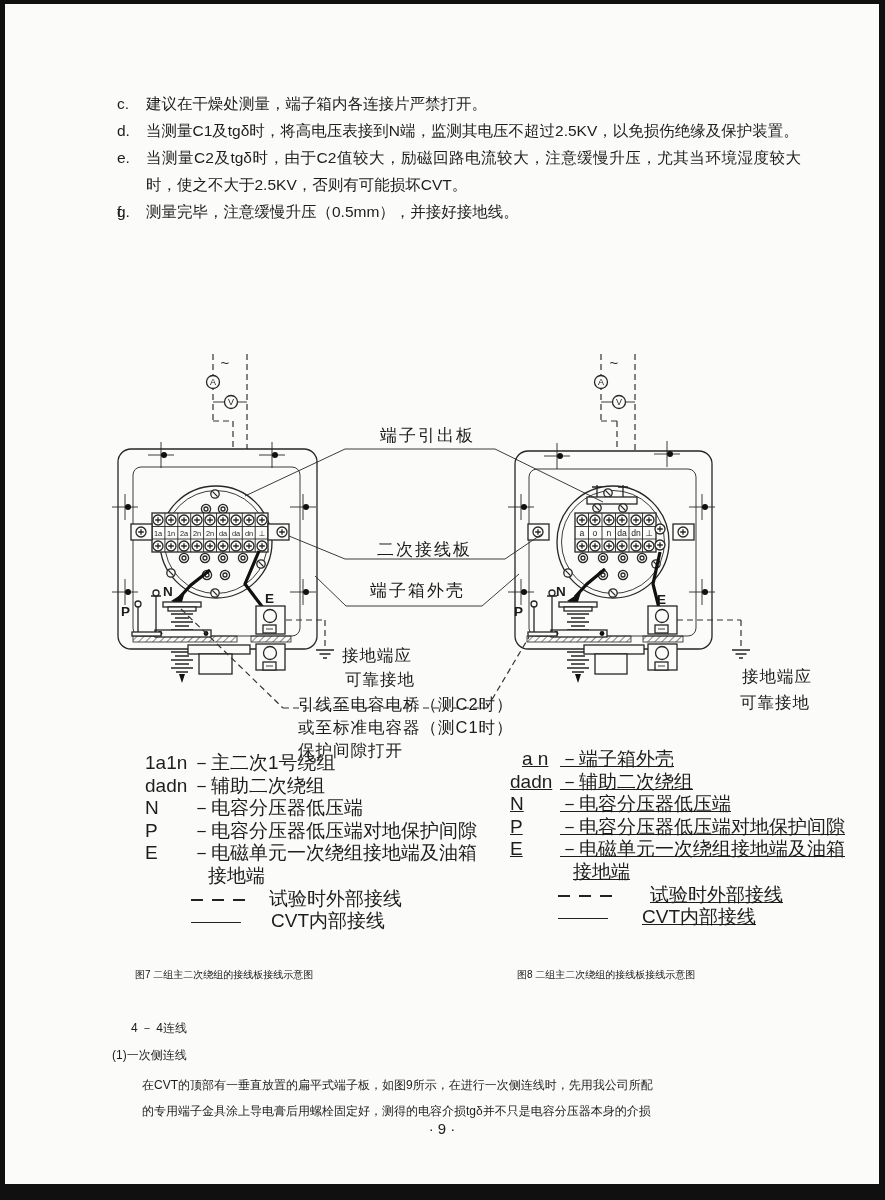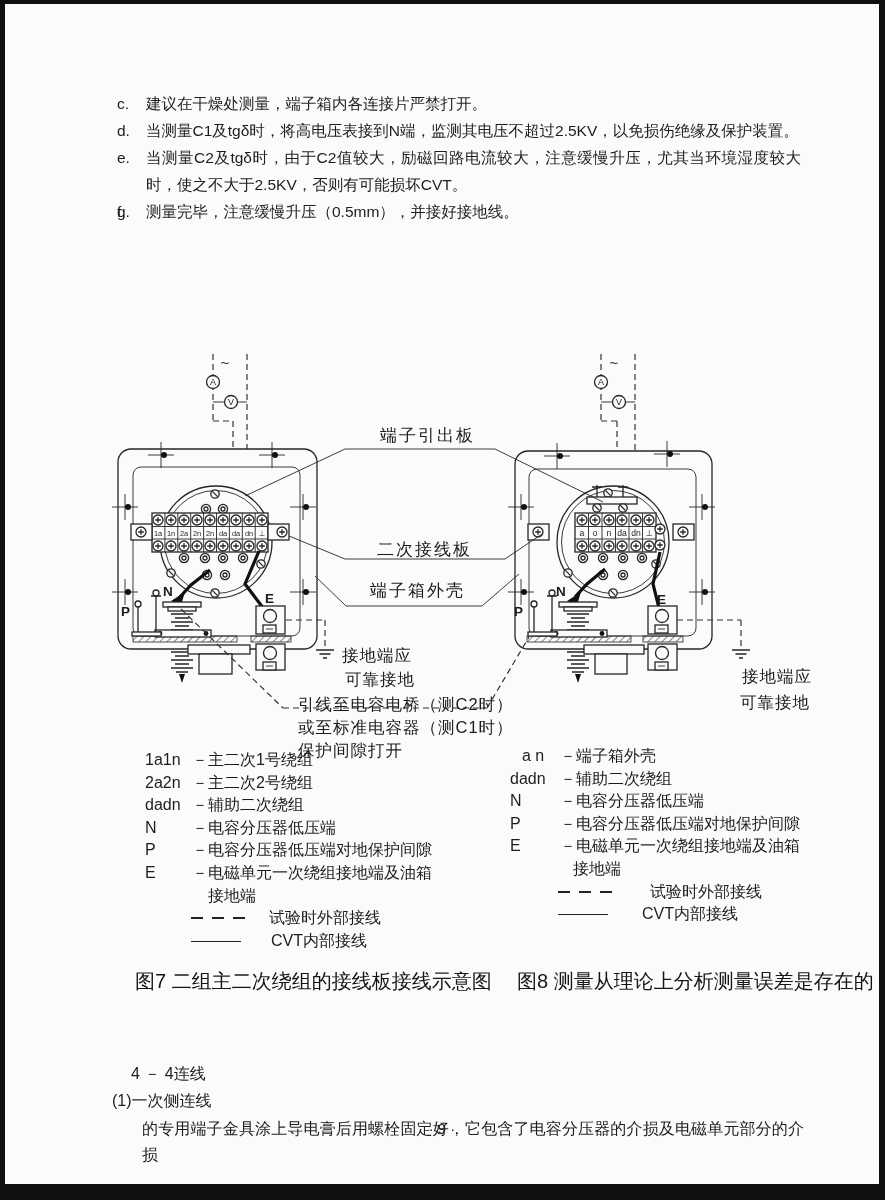--- a/index.html
+++ b/index.html
@@ -21,29 +21,29 @@
   .thick{stroke:#111;fill:none;stroke-width:3.2px;}
   .fb{fill:#111;stroke:none;}
   .dtx{fill:#1b1b1b;}
   .cjk{font-size:17px;letter-spacing:2px;}
   .cjk2{font-size:16.5px;letter-spacing:1px;}
   .ltr{font-size:13.5px;font-weight:bold;}
   .met{font-size:9px;}
   .tl{font-size:7.4px;}
   .tr{font-size:8.6px;}
   
-  .legend{position:absolute;font-size:16px;color:#1d1d1d;}
+  .legend{position:absolute;font-size:19px;color:#1d1d1d;}
   .lrow{height:22.6px;display:flex;align-items:baseline;}
   .term{display:inline-block;width:47px;}
   .cont{padding-left:63px;}
   .samp-dash{display:inline-block;width:54px;height:2px;margin-right:24px;position:relative;top:-4px;
     background:repeating-linear-gradient(90deg,#222 0 12px,transparent 12px 21px);}
   .samp-solid{display:inline-block;width:50px;border-top:1.6px solid #222;margin-right:30px;position:relative;top:-4px;}
-  .caption{position:absolute;font-size:20px;color:#151515;}
-  .sect{position:absolute;font-size:16px;color:#1d1d1d;margin-top:44px;}
+  .caption{position:absolute;font-size:10px;color:#151515;}
+  .sect{position:absolute;font-size:12px;color:#1d1d1d;}
   #pageno{position:absolute;left:0;top:1116px;width:100%;text-align:center;font-size:15px;}
 </style>
 </head>
 <body>
 
 <div id="page">
 
   <div id="notes">
     <div class="note">
       <span class="mk">c.</span>
@@ -321,24 +321,20 @@
       <text class="dtx cjk2" x="293" y="752">保护间隙打开</text>
     </g>
   </svg>
 
   <div class="legend" style="left:140px;top:746px;">
     <div class="lrow">
         <span class="term">1a1n</span>
         <span>－主二次1号绕组</span>
       </div>
     <div class="lrow">
-        <span class="term">2a2n</span>
-        <span>－主二次2号绕组</span>
-      </div>
-    <div class="lrow">
         <span class="term">dadn</span>
         <span>－辅助二次绕组</span>
       </div>
     <div class="lrow">
         <span class="term">N</span>
         <span>－电容分压器低压端</span>
       </div>
     <div class="lrow">
         <span class="term">P</span>
         <span>－电容分压器低压端对地保护间隙</span>
@@ -351,21 +347,21 @@
     <div class="lrow" style="padding-left:46px;">
         <span class="samp-dash"></span>
         <span>试验时外部接线</span>
       </div>
     <div class="lrow" style="padding-left:46px;">
         <span class="samp-solid"></span>
         <span>CVT内部接线</span>
       </div>
   </div>
 
-  <div class="legend" style="left:505px;top:742px;">
+  <div class="legend" style="left:505px;top:742px;text-decoration:underline;">
     <div class="lrow">
         <span class="term" style="width:50px;padding-left:12px;box-sizing:border-box;">a n</span>
         <span>－端子箱外壳</span>
       </div>
     <div class="lrow">
         <span class="term" style="width:50px;">dadn</span>
         <span>－辅助二次绕组</span>
       </div>
     <div class="lrow">
         <span class="term" style="width:50px;">N</span>
@@ -384,22 +380,23 @@
         <span class="samp-dash" style="width:58px;margin-right:34px;"></span>
         <span>试验时外部接线</span>
       </div>
     <div class="lrow" style="padding-left:48px;">
         <span class="samp-solid" style="margin-right:34px;"></span>
         <span>CVT内部接线</span>
       </div>
   </div>
 
   <div class="caption" style="left:130px;top:964px;">图7 二组主二次绕组的接线板接线示意图</div>
-  <div class="caption" style="left:512px;top:964px;">图8 测量从理论上分析测量误差是存在的</div>
+  <div class="caption" style="left:512px;top:964px;">图8 二组主二次绕组的接线板接线示意图</div>
 
   <div class="sect" style="left:126px;top:1016px;">4 － 4连线</div>
   <div class="sect" style="left:107px;top:1043px;">(1)一次侧连线</div>
   <div class="sect" style="left:137px;top:1068px;width:662px;line-height:26px;text-align:justify;">
-    <div>的专用端子金具涂上导电膏后用螺栓固定好，它包含了电容分压器的介损及电磁单元部分的介损</div>
+    <div>在CVT的顶部有一垂直放置的扁平式端子板，如图9所示，在进行一次侧连线时，先用我公司所配</div>
+    <div>的专用端子金具涂上导电膏后用螺栓固定好，测得的电容介损tgδ并不只是电容分压器本身的介损</div>
   </div>
 
   <div id="pageno">· 9 ·</div>
 </div>
 
 </body></html>

